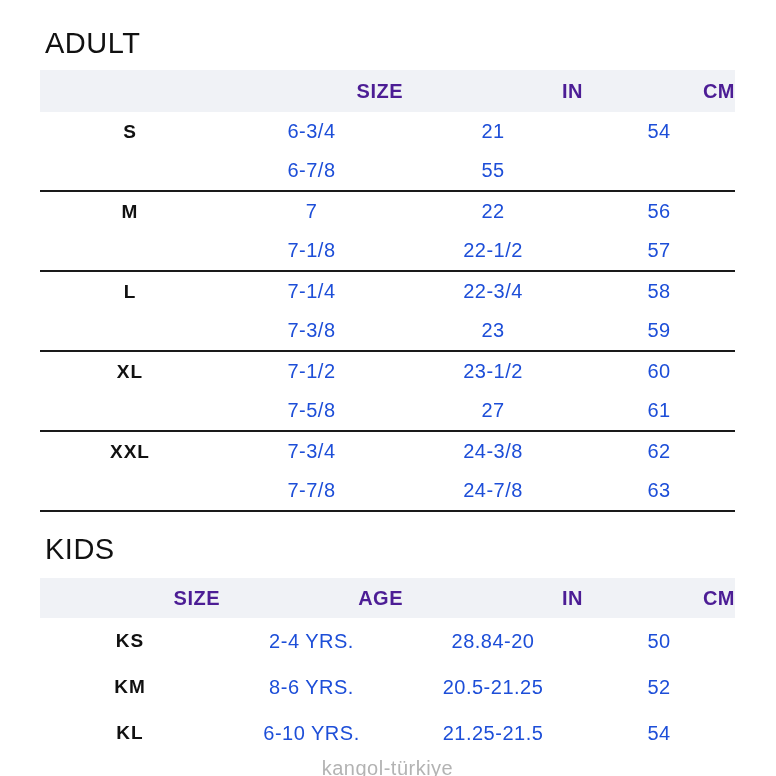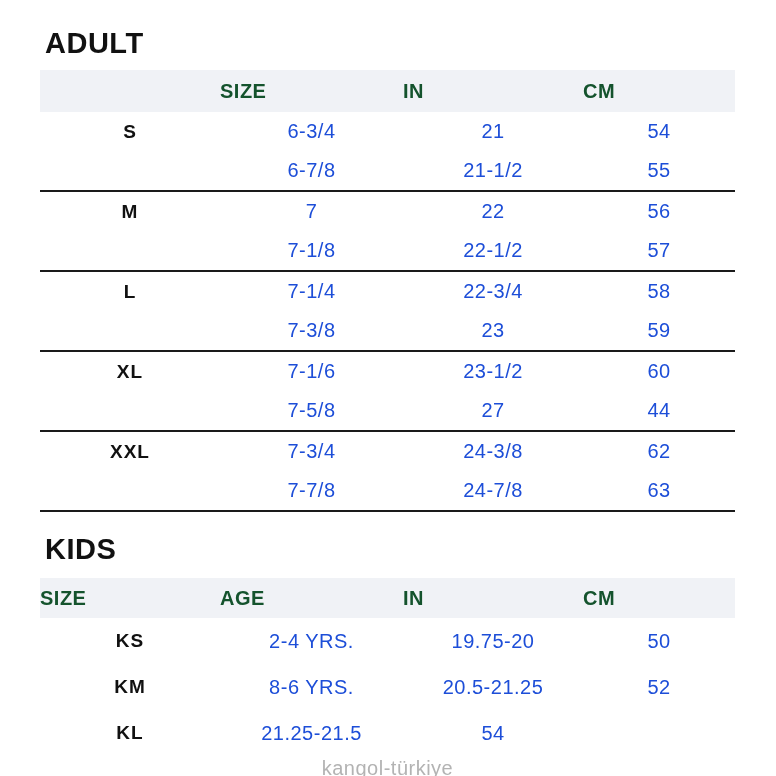--- a/index.html
+++ b/index.html
@@ -13,21 +13,21 @@
     font-family: "Liberation Sans", sans-serif;
     color: #1a1a1a;
     overflow: hidden;
   }
   .wrap {
     padding: 26px 0 0 40px;
     width: 695px;
   }
   .section-heading {
     font-size: 29px;
-    font-weight: 700;
+    font-weight: 400;
     letter-spacing: 0.5px;
     line-height: 34px;
     margin: 0 0 10px 5px;
     color: #111111;
   }
   .section-heading.kids {
     margin-top: 20px;
     margin-bottom: 12px;
   }
   .size-table {
@@ -37,25 +37,25 @@
     display: grid;
     grid-template-columns: 180fr 183fr 180fr 152fr;
     background: #f0f2f6;
     height: 42px;
     align-items: center;
   }
   .kids .thead, .thead.kids-head {
     height: 40px;
   }
   .th {
-    text-align: left;
+    text-align: right;
     font-weight: 700;
     font-size: 20px;
     letter-spacing: 0.5px;
-    color: #14532d;
+    color: #4c1d95;
   }
   .group {
     border-bottom: 2px solid #1a1a1a;
   }
   .row {
     display: grid;
     grid-template-columns: 180fr 183fr 180fr 152fr;
     height: 39px;
     align-items: center;
   }
@@ -103,21 +103,20 @@
     <div class="group">
       <div class="row">
         <div class="cell bold">S</div>
         <div class="cell">6-3/4</div>
         <div class="cell">21</div>
         <div class="cell">54</div>
       </div>
       <div class="row">
         <div class="cell bold"></div>
         <div class="cell">6-7/8</div>
-        <div class="cell">21-1/2</div>
         <div class="cell">55</div>
       </div>
     </div>
 
     <div class="group">
       <div class="row">
         <div class="cell bold">M</div>
         <div class="cell">7</div>
         <div class="cell">22</div>
         <div class="cell">56</div>
@@ -141,29 +140,29 @@
         <div class="cell bold"></div>
         <div class="cell">7-3/8</div>
         <div class="cell">23</div>
         <div class="cell">59</div>
       </div>
     </div>
 
     <div class="group">
       <div class="row">
         <div class="cell bold">XL</div>
-        <div class="cell">7-1/6</div>
+        <div class="cell">7-1/2</div>
         <div class="cell">23-1/2</div>
         <div class="cell">60</div>
       </div>
       <div class="row">
         <div class="cell bold"></div>
         <div class="cell">7-5/8</div>
         <div class="cell">27</div>
-        <div class="cell">44</div>
+        <div class="cell">61</div>
       </div>
     </div>
 
     <div class="group">
       <div class="row">
         <div class="cell bold">XXL</div>
         <div class="cell">7-3/4</div>
         <div class="cell">24-3/8</div>
         <div class="cell">62</div>
       </div>
@@ -182,31 +181,32 @@
     <div class="thead kids-head">
       <div class="th">SIZE</div>
       <div class="th">AGE</div>
       <div class="th">IN</div>
       <div class="th">CM</div>
     </div>
 
     <div class="row kids-row">
       <div class="cell bold">KS</div>
       <div class="cell">2-4 YRS.</div>
-      <div class="cell">19.75-20</div>
+      <div class="cell">28.84-20</div>
       <div class="cell">50</div>
     </div>
     <div class="row kids-row">
       <div class="cell bold">KM</div>
       <div class="cell">8-6 YRS.</div>
       <div class="cell">20.5-21.25</div>
       <div class="cell">52</div>
     </div>
     <div class="row kids-row">
       <div class="cell bold">KL</div>
+      <div class="cell">6-10 YRS.</div>
       <div class="cell">21.25-21.5</div>
       <div class="cell">54</div>
     </div>
   </div>
 
   <div class="footer">kangol-türkiye</div>
 
 </div>
 
 </body></html>

